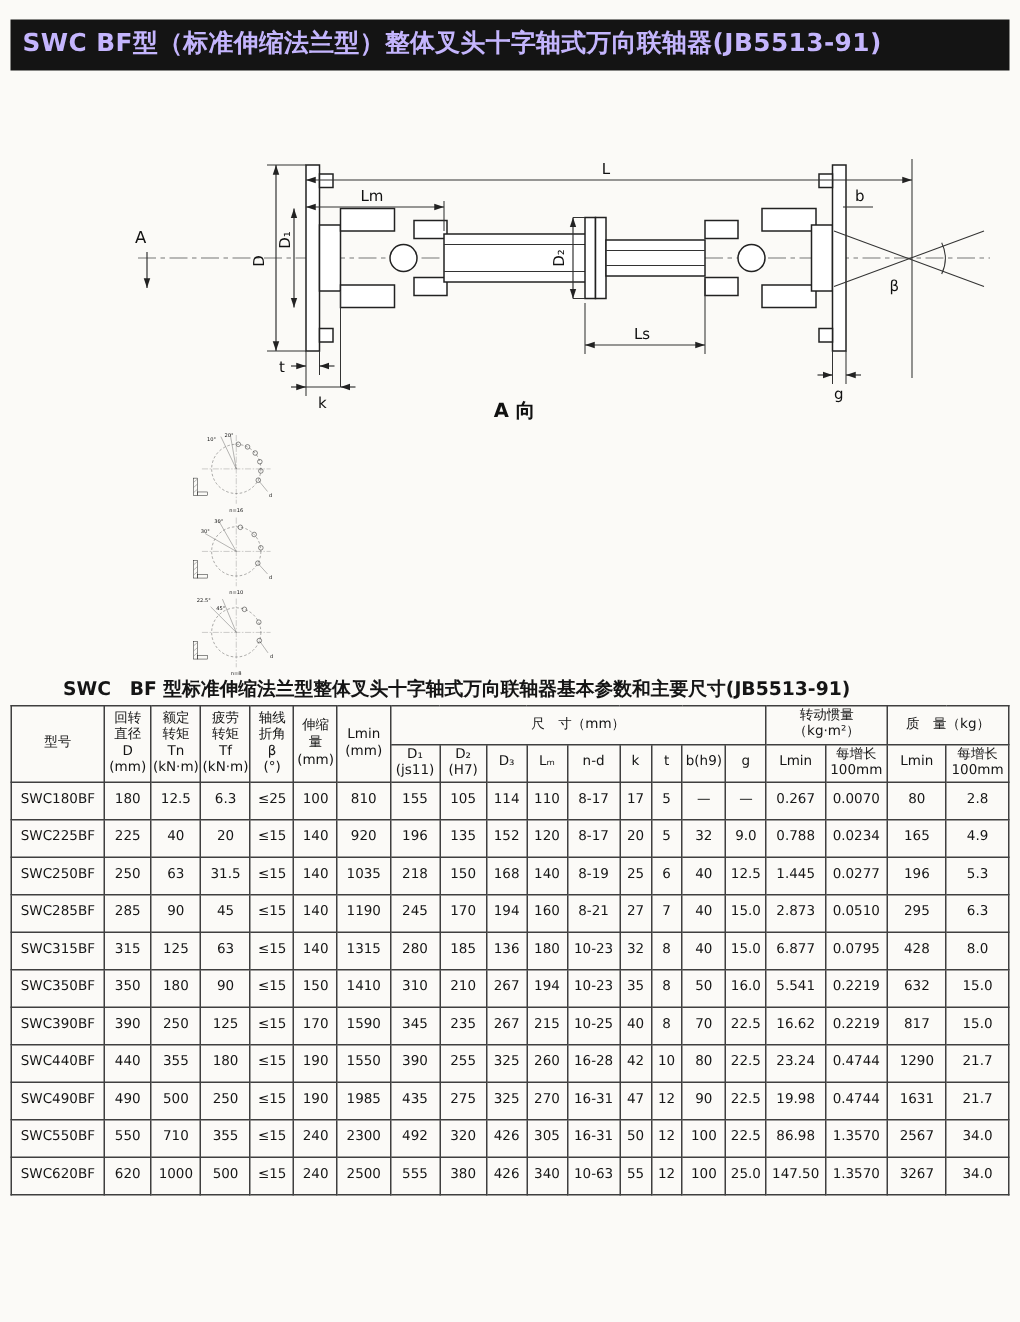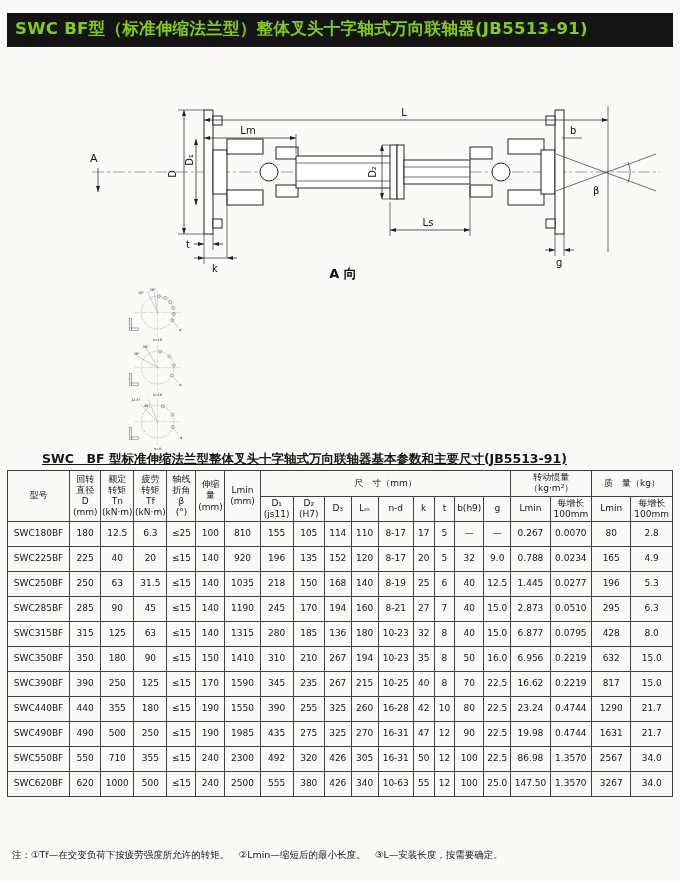--- a/index.html
+++ b/index.html
@@ -4,29 +4,29 @@
 <style>
   * { box-sizing: border-box; }
   html,body { margin:0; padding:0; background:#cfcfcf; }
   .page {
     width:680px; height:881px; margin:0 auto; position:relative;
     background:#fbfaf7; color:#151515; overflow:hidden;
     font-family:"DejaVu Sans","Liberation Sans",sans-serif;
   }
   .title-bar {
     position:absolute; top:13px; left:7px; width:666px;
-    background:#141414; color:#84cc16; font-weight:bold;
+    background:#141414; color:#c4b5fd; font-weight:bold;
     font-size:16.5px; line-height:1.2; padding:6px 8px 8px; letter-spacing:.3px;
   }
   .drawing-area { position:absolute; top:50px; left:8px; width:664px; height:236px; }
   .flange-row {
     position:absolute; top:288px; left:8px; width:664px; height:164px;
     display:flex; justify-content:flex-start; padding:0 44px 0 62px;flex-direction:column;
   }
-  .table-title { position:absolute; top:451px; left:42px; font-size:12.5px; font-weight:bold;text-decoration:underline; }
+  .table-title { position:absolute; top:451px; left:42px; font-size:12.5px; font-weight:bold; }
   .table-wrap { position:absolute; top:470px; left:7px; width:666px; }
   table { border-collapse:collapse; width:100%; table-layout:fixed; font-size:9px; }
   th,td {
     border:1px solid #3f3f3f; text-align:center; vertical-align:middle;
     padding:1px 0; font-weight:normal; white-space:pre-line; line-height:1.25; overflow:hidden;
   }
   tbody td { height:25px; }
   .footnote { position:absolute; top:849px; left:12px; width:658px; font-size:9.5px; }
 
   
@@ -450,21 +450,21 @@
             <td>1410</td>
             <td>310</td>
             <td>210</td>
             <td>267</td>
             <td>194</td>
             <td>10-23</td>
             <td>35</td>
             <td>8</td>
             <td>50</td>
             <td>16.0</td>
-            <td>6.956</td>
+            <td>5.541</td>
             <td>0.2219</td>
             <td>632</td>
             <td>15.0</td>
           </tr>
           <tr>
             <td>SWC390BF</td>
             <td>390</td>
             <td>250</td>
             <td>125</td>
             <td>≤15</td>
@@ -569,15 +569,14 @@
             <td>25.0</td>
             <td>147.50</td>
             <td>1.3570</td>
             <td>3267</td>
             <td>34.0</td>
           </tr>
         </tbody>
     </table>
   </div>
 
-  <div class="footnote">注：①Tf—在交变负荷下按疲劳强度所允许的转矩。　②Lmin—缩短后的最小长度。　③L—安装长度，按需要确定。</div>
 
 </div>
 
 </body></html>

